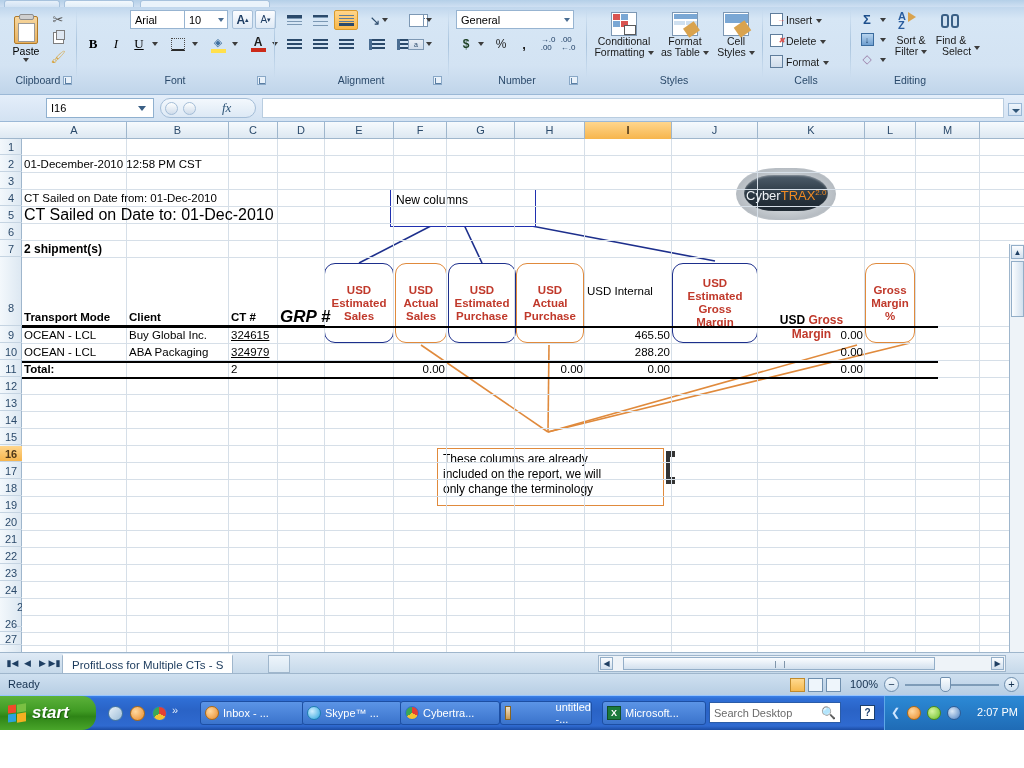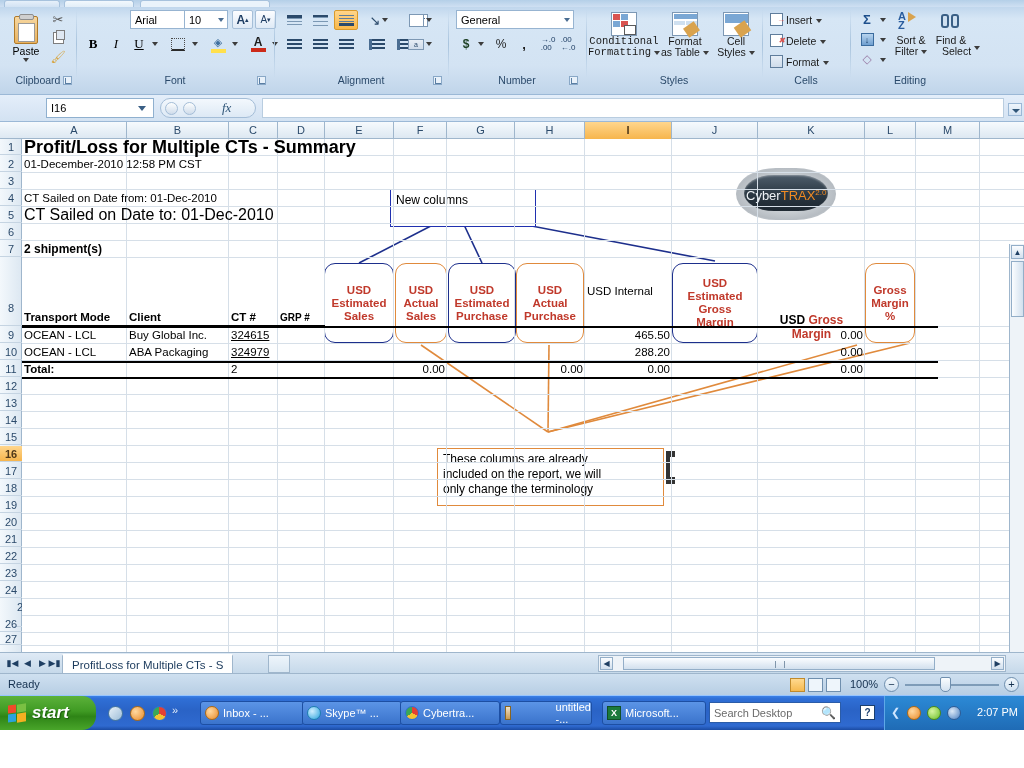--- a/index.html
+++ b/index.html
@@ -363,21 +363,21 @@
         <span style="font-size:8px;color:#1e3d63;line-height:8px;">.00<br>←.0</span>
       </div>
     </div>
     <div class="glabel">Number</div>
     <div class="dlg" style="right:4px;"></div>
   </div>
   <div class="gsep" style="left:586px;"></div>
 
   <div class="grp" style="left:590px;width:168px;">
     <div class="gbody">
-      <div class="bigbtn" style="left:2px;top:2px;width:64px;height:62px;font-family:Liberation Mono, monospace;">
+      <div class="bigbtn" style="left:2px;top:2px;width:64px;height:62px;">
         <span class="gridicon" style="width:26px;height:24px;margin-top:1px;">
           <i style="left:1px;top:1px;width:7px;height:6px;background:#d9534f;"></i>
           <i style="left:9px;top:1px;width:7px;height:6px;background:#7aa7d4;"></i>
           <i style="left:1px;top:8px;width:7px;height:6px;background:#7aa7d4;"></i>
           <i style="left:9px;top:8px;width:7px;height:6px;background:#d9534f;"></i>
           <i style="left:12px;top:12px;width:12px;height:10px;background:#fff;border:1px solid #5a5a5a;"></i>
         </span>
         <span>Conditional</span>
         <span style="display:flex;align-items:center;">
           <span>Formatting</span>
@@ -638,29 +638,28 @@
       <div class="hline" style="top: 357px;"></div>
       <div class="hline" style="top: 374px;"></div>
       <div class="hline" style="top: 391px;"></div>
       <div class="hline" style="top: 408px;"></div>
       <div class="hline" style="top: 425px;"></div>
       <div class="hline" style="top: 442px;"></div>
       <div class="hline" style="top: 459px;"></div>
       <div class="hline" style="top: 476px;"></div>
       <div class="hline" style="top: 493px;"></div>
       <div class="hline" style="top: 506px;"></div>
-      <div class="cell bold" style="left: 0px; top: 0px; width: 560px; height: 16px; font-size: 18px;">Profit/Loss for Multiple CTs - Summary</div>
       <div class="cell" style="left: 0px; top: 17px; width: 300px; height: 16px; font-size: 11.5px;">01-December-2010 12:58 PM CST</div>
       <div class="cell" style="left: 0px; top: 51px; width: 300px; height: 16px; font-size: 11.5px;">CT Sailed on Date from: 01-Dec-2010</div>
       <div class="cell" style="left: 0px; top: 68px; width: 300px; height: 16px; font-size: 16px;">CT Sailed on Date to: 01-Dec-2010</div>
       <div class="cell bold" style="left: 0px; top: 102px; width: 200px; height: 16px; font-size: 12px;">2 shipment(s)</div>
       <div class="cell bold" style="left: 0px; top: 170px; width: 105px; height: 17px; font-size: 11.5px; border-bottom: 1.5px solid rgb(0, 0, 0);">Transport Mode</div>
       <div class="cell bold" style="left: 105px; top: 170px; width: 102px; height: 17px; font-size: 11.5px; border-bottom: 1.5px solid rgb(0, 0, 0);">Client</div>
       <div class="cell bold" style="left: 207px; top: 170px; width: 49px; height: 17px; font-size: 11.5px; border-bottom: 1.5px solid rgb(0, 0, 0);">CT #</div>
-      <div class="cell bold" style="left: 256px; top: 170px; width: 47px; height: 17px; font-size: 10px; border-bottom: 1.5px solid rgb(0, 0, 0);">GRP #</div>
+      <div class="cell bold" style="left: 256px; top: 170px; width: 47px; height: 17px; font-size: 17px; border-bottom: 1.5px solid rgb(0, 0, 0); font-style: italic;">GRP #</div>
       <div class="hardline" style="left: 0px; top: 187px; width: 916px;"></div>
       <div class="cell" style="left: 563px; top: 143px; width: 87px; height: 17px; font-size: 11.5px;">USD Internal</div>
       <div class="cell c" style="left: 736px; top: 135px; width: 107px; height: 34px; font-size: 12px; font-weight: bold; flex-direction: column; justify-content: center; line-height: 14px;">
         <span style="color:#000">USD <span style="color:#c0392b">Gross</span></span>
         <span style="color:#c0392b">Margin</span>
       </div>
       <div class="cell" style="left: 0px; top: 188px; width: 105px; height: 16px; font-size: 11.5px;">OCEAN - LCL</div>
       <div class="cell" style="left: 105px; top: 188px; width: 102px; height: 16px; font-size: 11.5px;">Buy Global Inc.</div>
       <div class="cell uline" style="left: 207px; top: 188px; width: 49px; height: 16px; font-size: 11.5px;">324615</div>
       <div class="cell r" style="left: 563px; top: 188px; width: 87px; height: 16px; font-size: 11.5px;">465.50</div>

